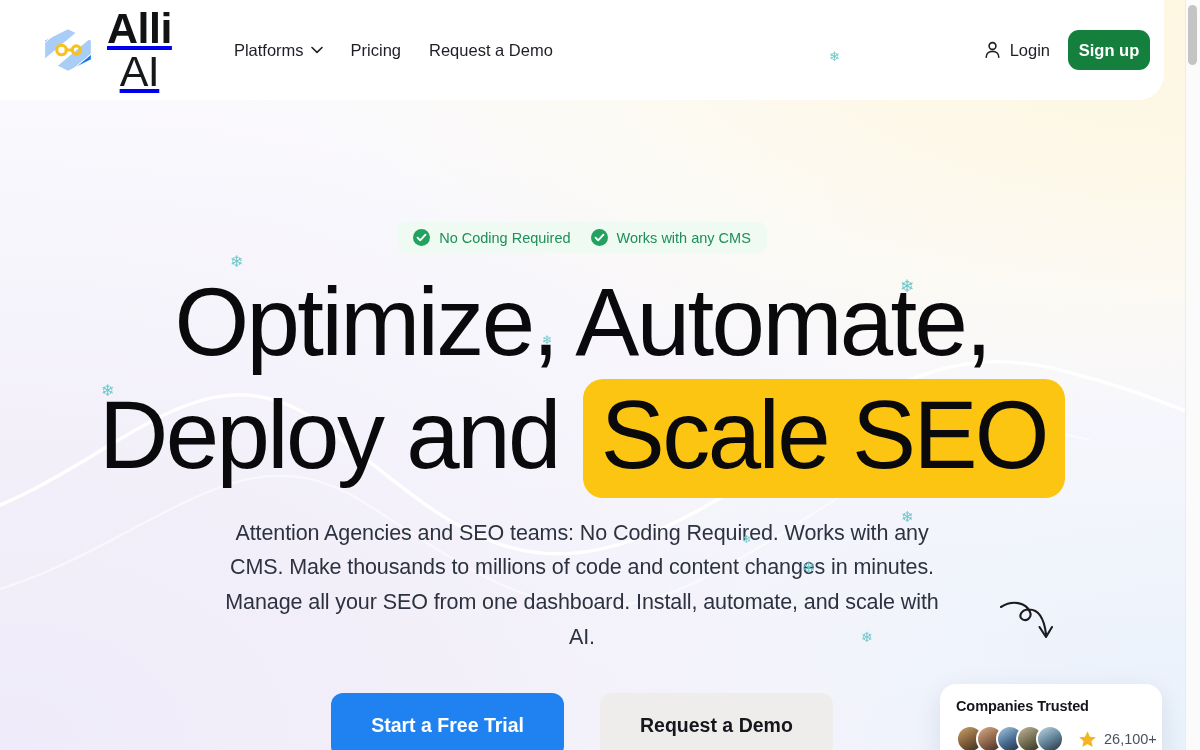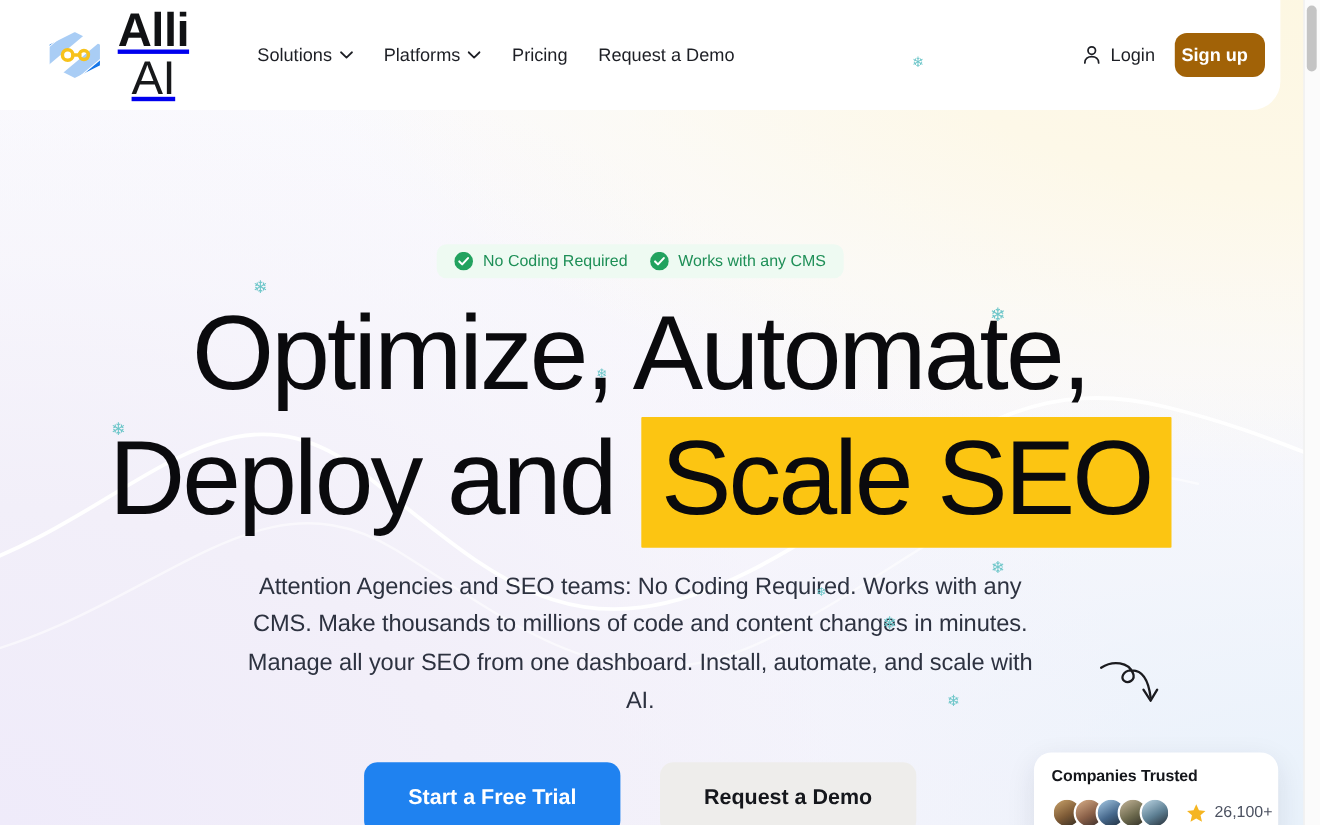--- a/index.html
+++ b/index.html
@@ -44,23 +44,23 @@
     font-size: 16.5px; color: #1d1f25; font-weight: 400;
     padding: 8px 14px; cursor: pointer; white-space: nowrap;
   }
   .chev { display:block; }
   .right { margin-left: auto; display: flex; align-items: center; gap: 6px; }
   .login {
     display:flex; align-items:center; gap: 9px;
     font-size: 16.5px; color:#1d1f25; padding: 8px 12px; cursor:pointer;
   }
   .signup {
-    background: #a16207; color: #fff; border: none;
+    background: #15803d; color: #fff; border: none;
     font-family: inherit; font-weight: 700; font-size: 16.5px;
-    line-height: 1.15; text-align: left;
+    line-height: 1.15; text-align: center;
     width: 82px; padding: 11px 6px; border-radius: 11px; cursor: pointer;
   }
 
   
   .hero { position: absolute; top: 100px; left: 0; width: 1164px; }
 
   .badges {
     margin: 0 auto; width: fit-content;
     display: flex; align-items: center; gap: 20px;
     background: #eefaf2; border-radius: 9px;
@@ -73,21 +73,21 @@
     text-align: center;
     font-size: 96px;
     line-height: 1.18;
     font-weight: 400;
     letter-spacing: -2.6px;
     color: #0a0a0d;
     margin-top: 12px;
   }
   .hl {
     background: #fcc512;
-    border-radius: 1px;
+    border-radius: 20px;
     padding: 2px 18px 10px 18px;
     box-decoration-break: clone;
     -webkit-box-decoration-break: clone;
   }
 
   p.sub {
     width: 730px; margin: 24px auto 0 auto;
     text-align: center;
     font-size: 21.5px; line-height: 1.62;
     color: #2d3240; font-weight: 400;
@@ -176,26 +176,20 @@
         </g>
       </svg>
       <span class="wordmark">
         <span class="w1">Alli</span>
           <span class="w2">AI</span>
       </span>
     </a>
 
     <nav class="nav">
       <div class="nav-item">
-        <span>Solutions</span>
-        <svg class="chev" width="12" height="8" viewBox="0 0 12 8">
-            <path d="M1 1.5 L6 6.3 L11 1.5" stroke="#1d1f25" stroke-width="1.6" fill="none" stroke-linecap="round" stroke-linejoin="round"></path>
-          </svg>
-      </div>
-      <div class="nav-item">
         <span>Platforms</span>
         <svg class="chev" width="12" height="8" viewBox="0 0 12 8">
             <path d="M1 1.5 L6 6.3 L11 1.5" stroke="#1d1f25" stroke-width="1.6" fill="none" stroke-linecap="round" stroke-linejoin="round"></path>
           </svg>
       </div>
       <div class="nav-item">
         <span>Pricing</span>
       </div>
       <div class="nav-item">
         <span>Request a Demo</span>

